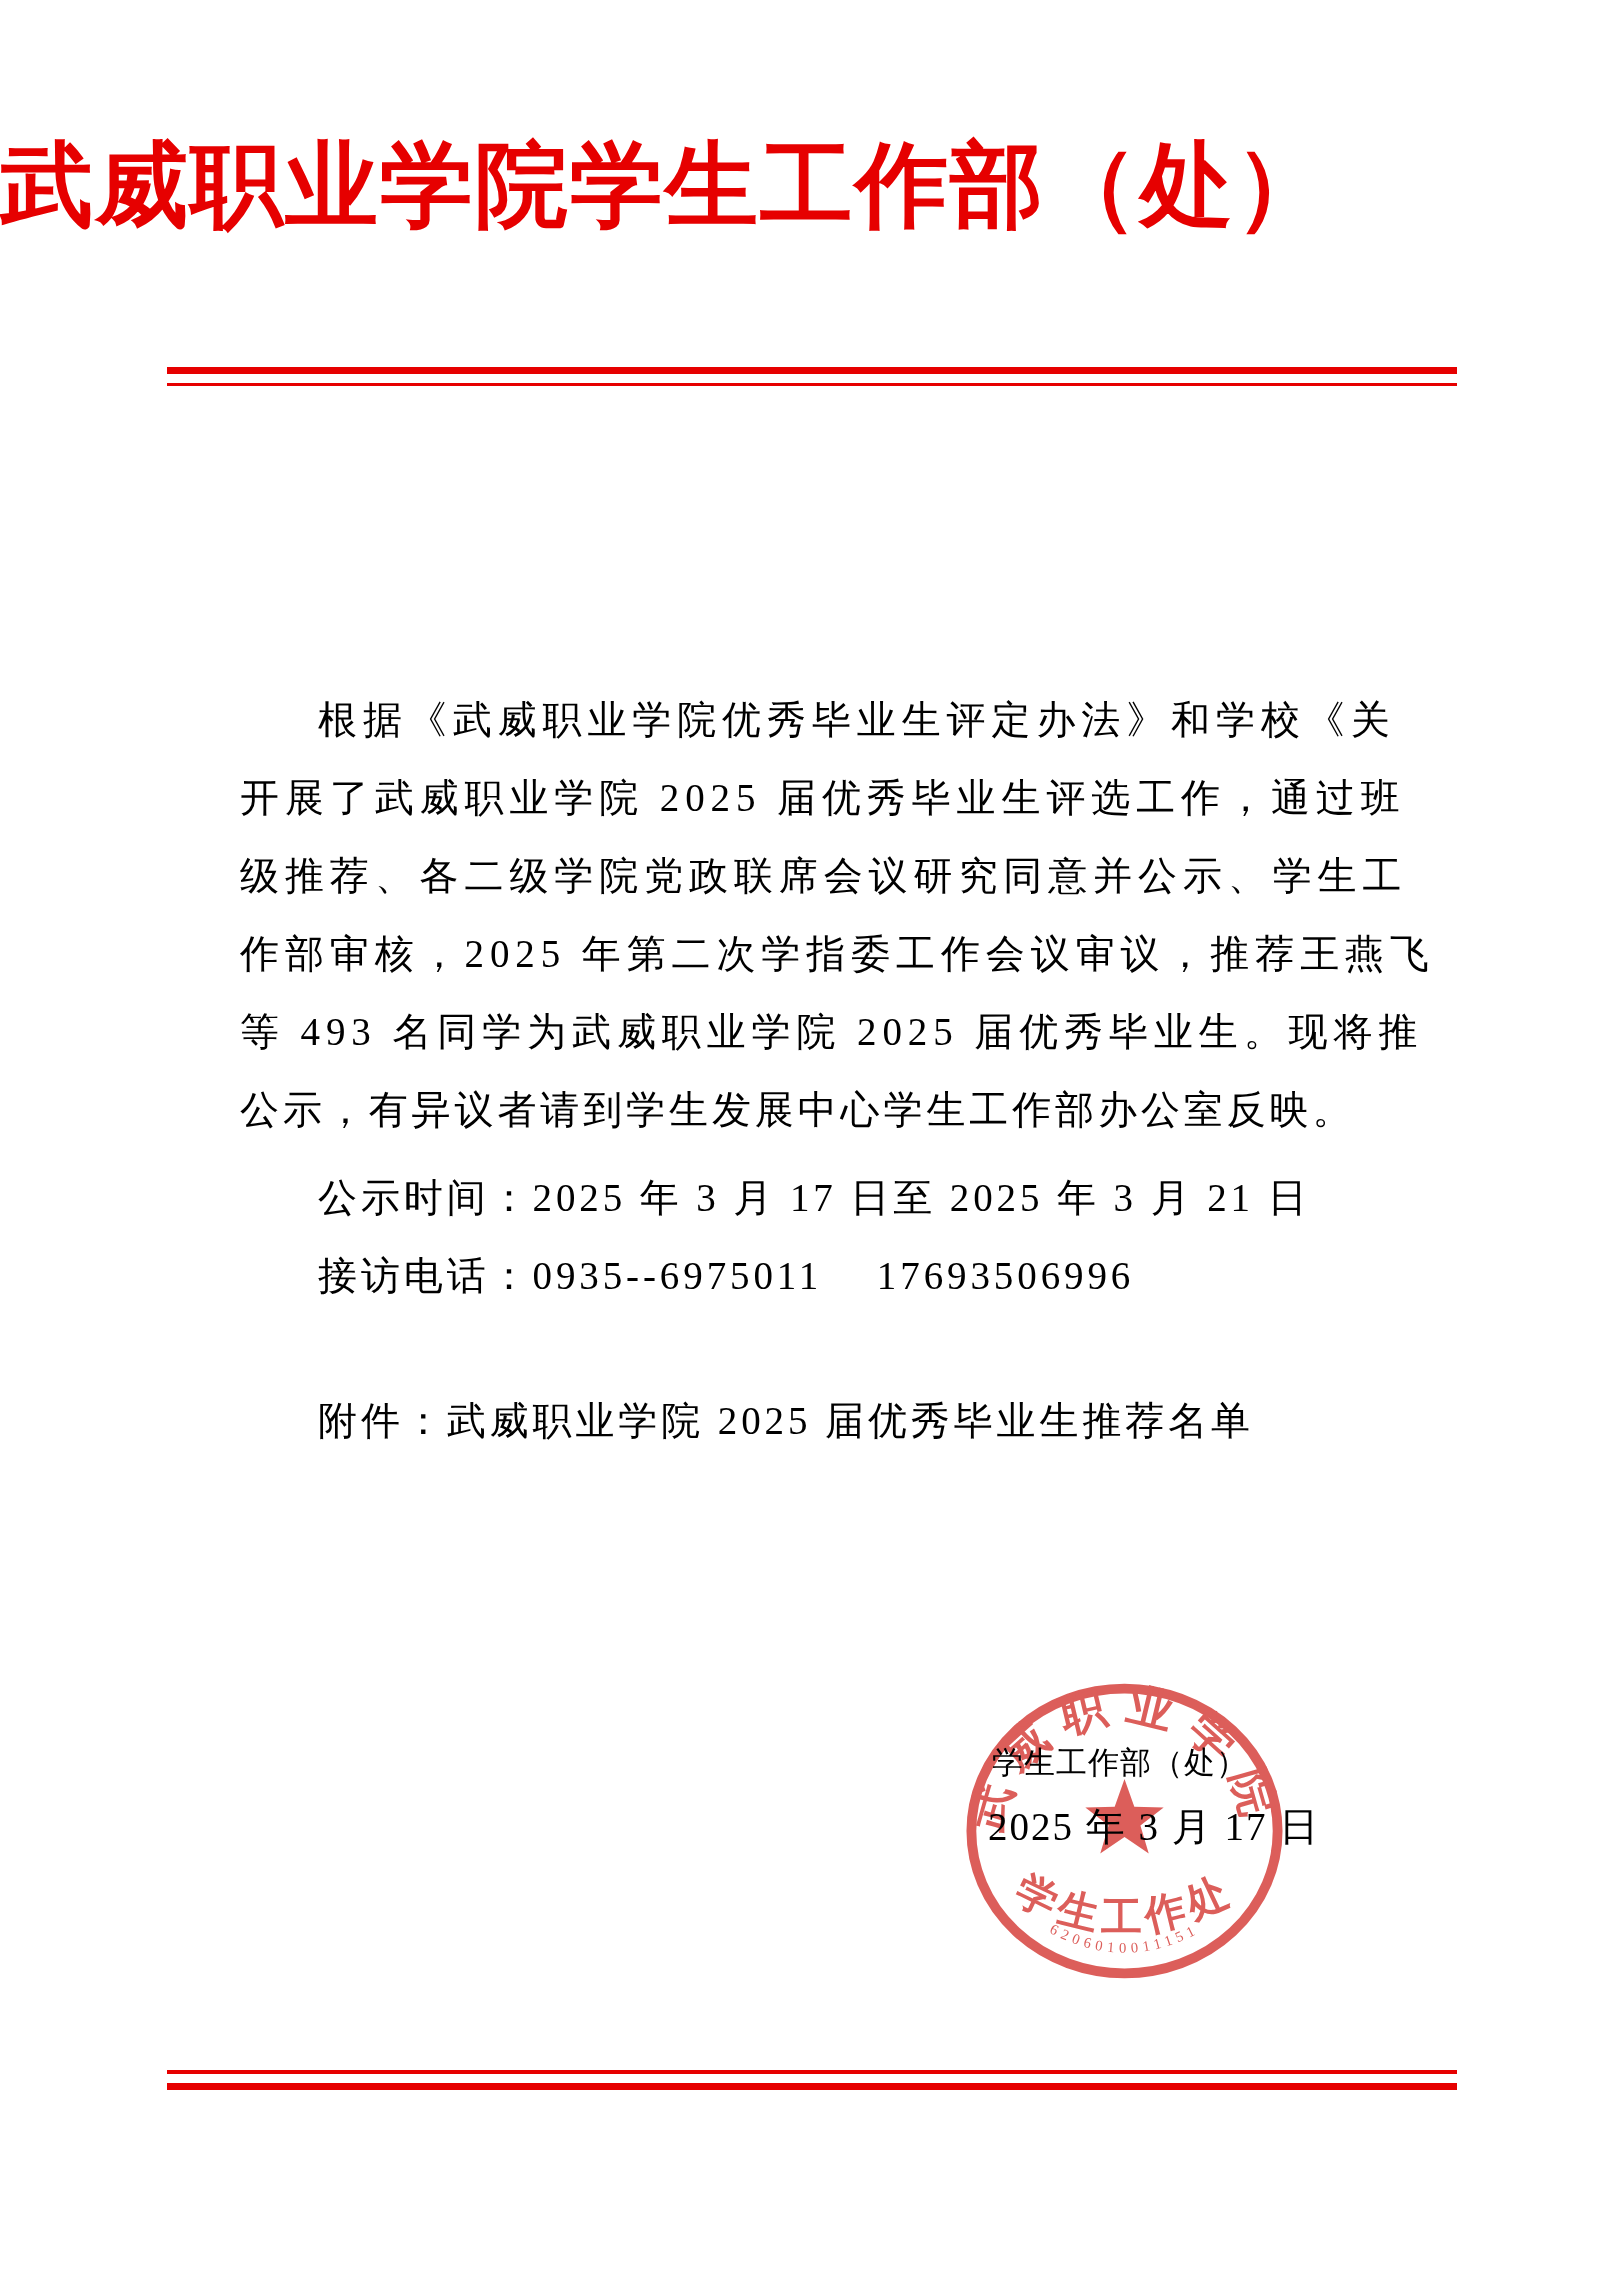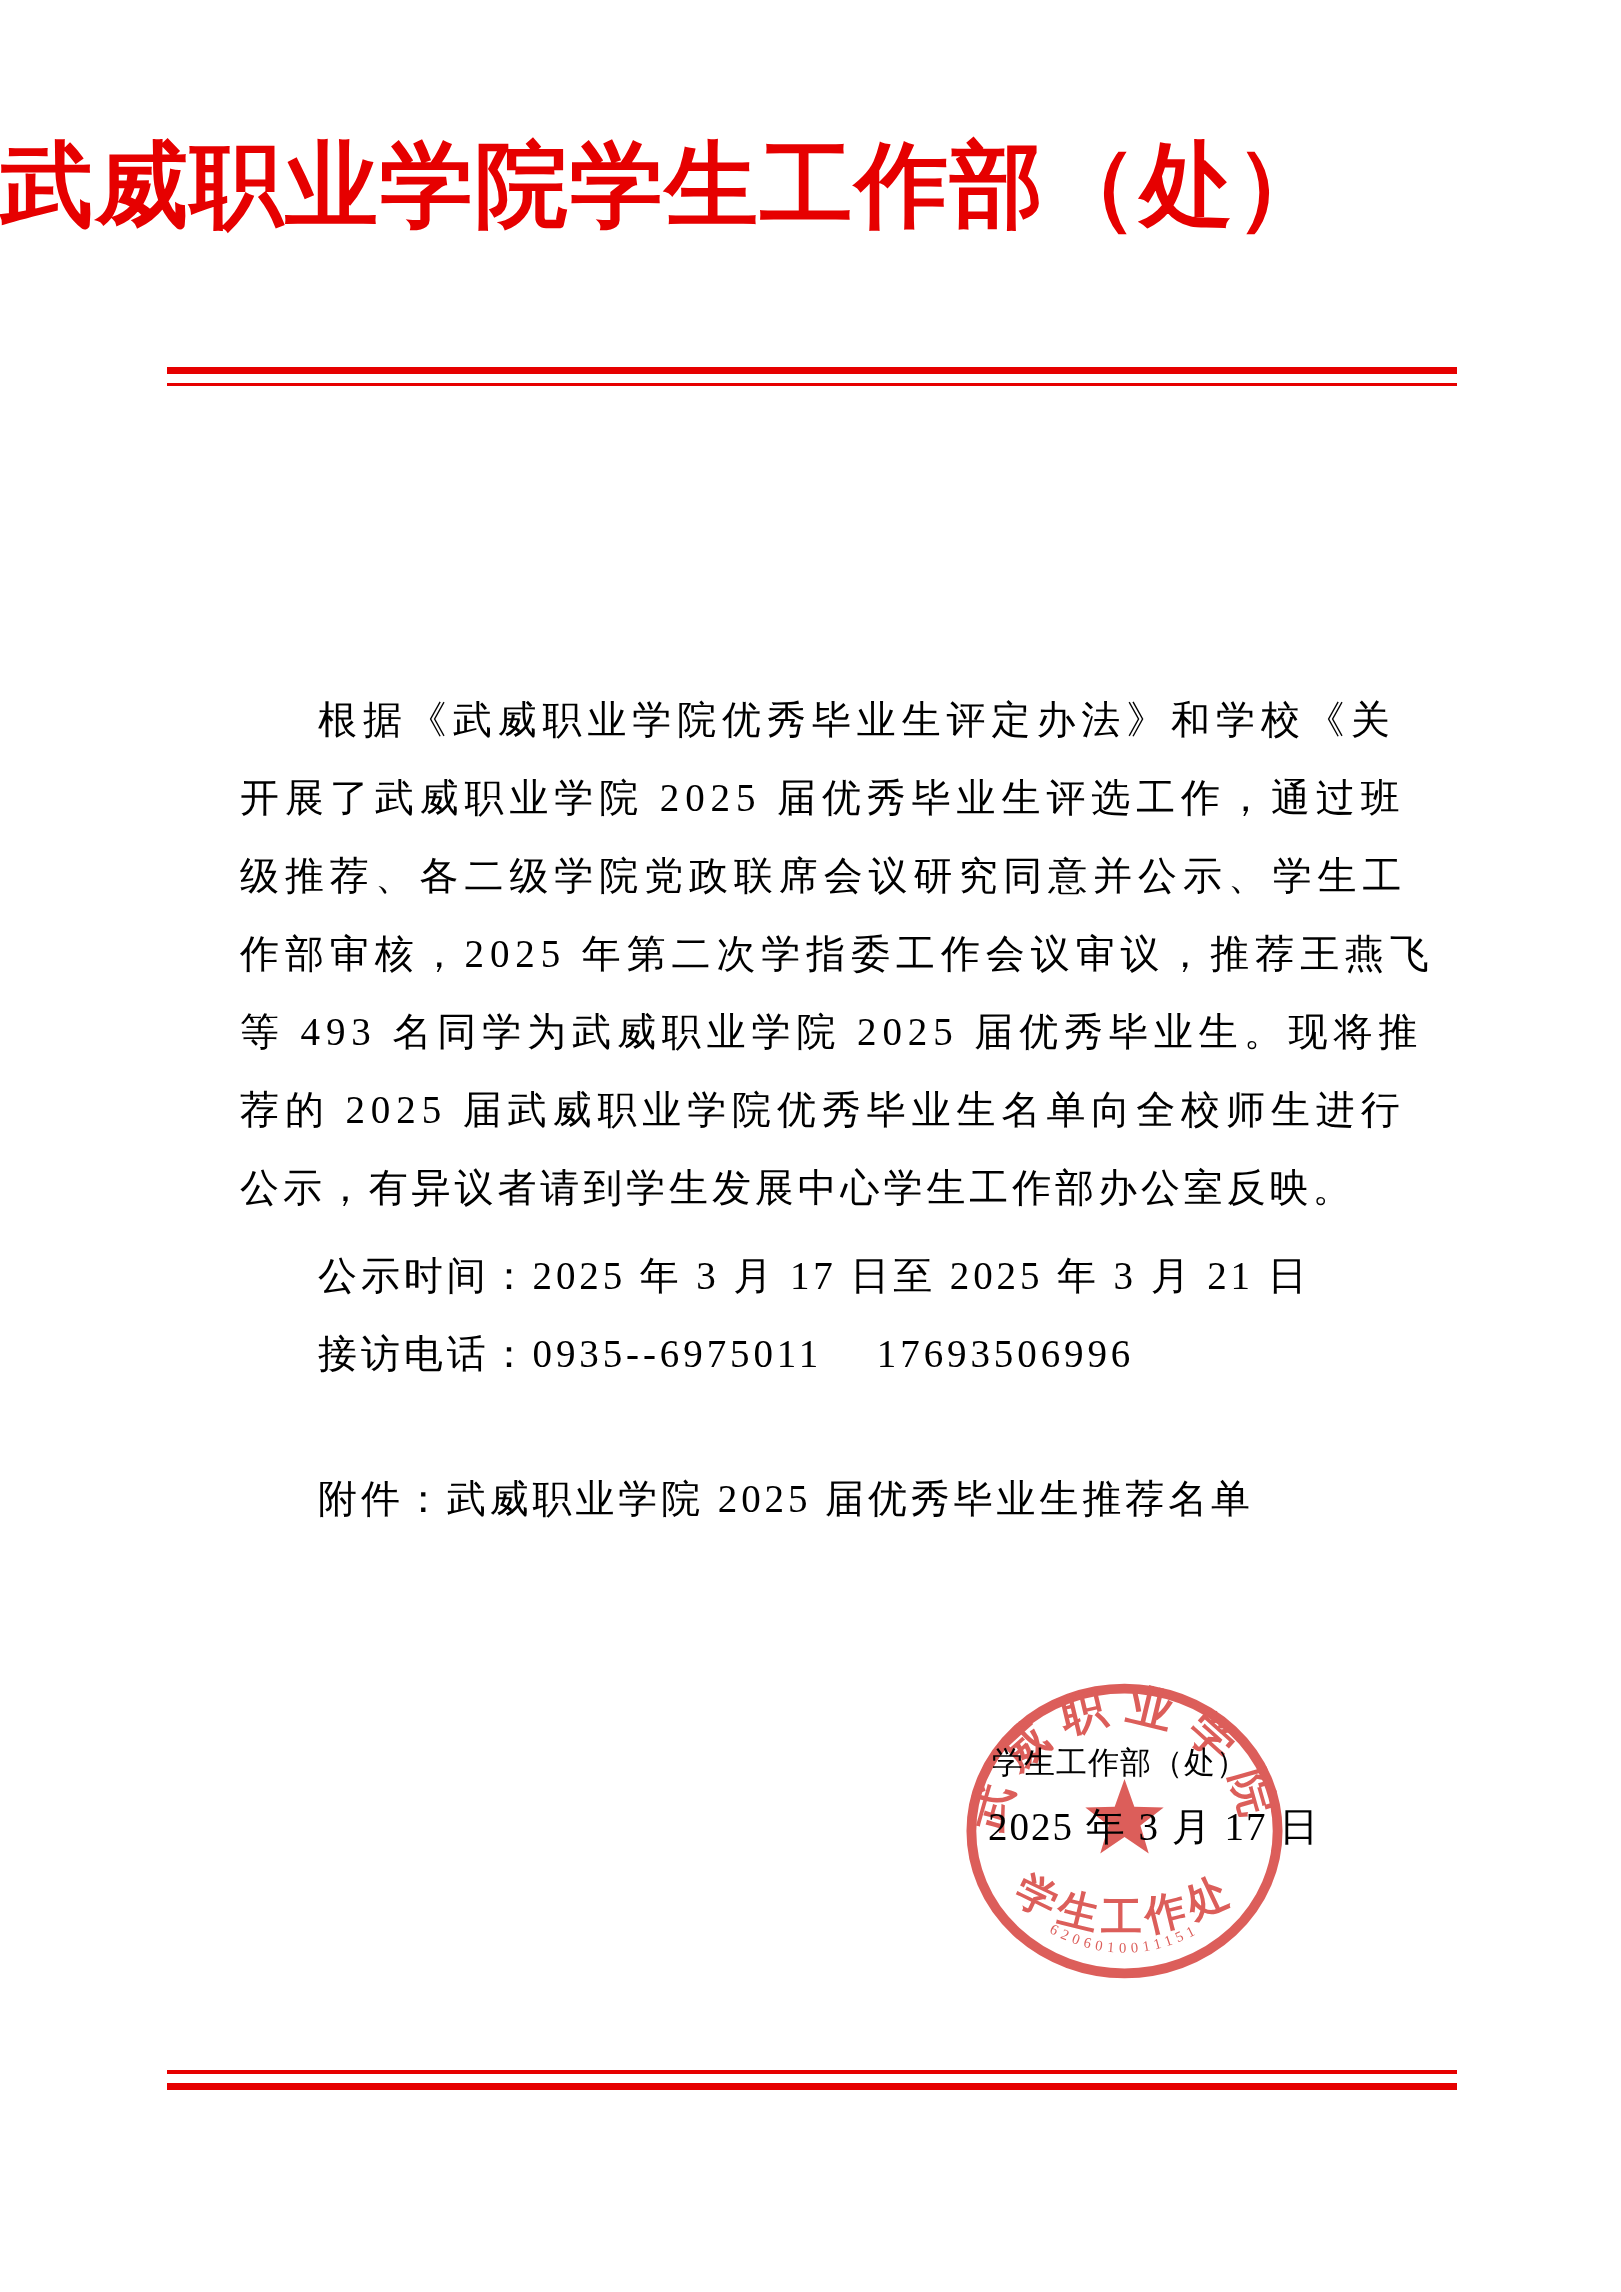--- a/index.html
+++ b/index.html
@@ -113,21 +113,20 @@
     <div class="rule-bar bar2"></div>
   </div>
 
 
   <div class="body-block">
     <div class="line indent">根据《武威职业学院优秀毕业生评定办法》和学校《关</div>
     <div class="line">开展了武威职业学院 2025 届优秀毕业生评选工作，通过班</div>
     <div class="line">级推荐、各二级学院党政联席会议研究同意并公示、学生工</div>
     <div class="line">作部审核，2025 年第二次学指委工作会议审议，推荐王燕飞</div>
     <div class="line">等 493 名同学为武威职业学院 2025 届优秀毕业生。现将推</div>
-    <div class="line">荐的 2025 届武威职业学院优秀毕业生名单向全校师生进行</div>
     <div class="line tight">公示，有异议者请到学生发展中心学生工作部办公室反映。</div>
     <div class="line indent tight gap-above">公示时间：2025 年 3 月 17 日至 2025 年 3 月 21 日</div>
     <div class="line indent tight">接访电话：0935--6975011    17693506996</div>
     <div class="line indent tight attachment">附件：武威职业学院 2025 届优秀毕业生推荐名单</div>
   </div>
 
   <div class="sig-dept">学生工作部（处）</div>
   <div class="sig-date">2025 年 3 月 17 日</div>
 
   <svg class="seal" viewBox="0 0 325 302" xmlns="http://www.w3.org/2000/svg" xmlns:xlink="http://www.w3.org/1999/xlink">

